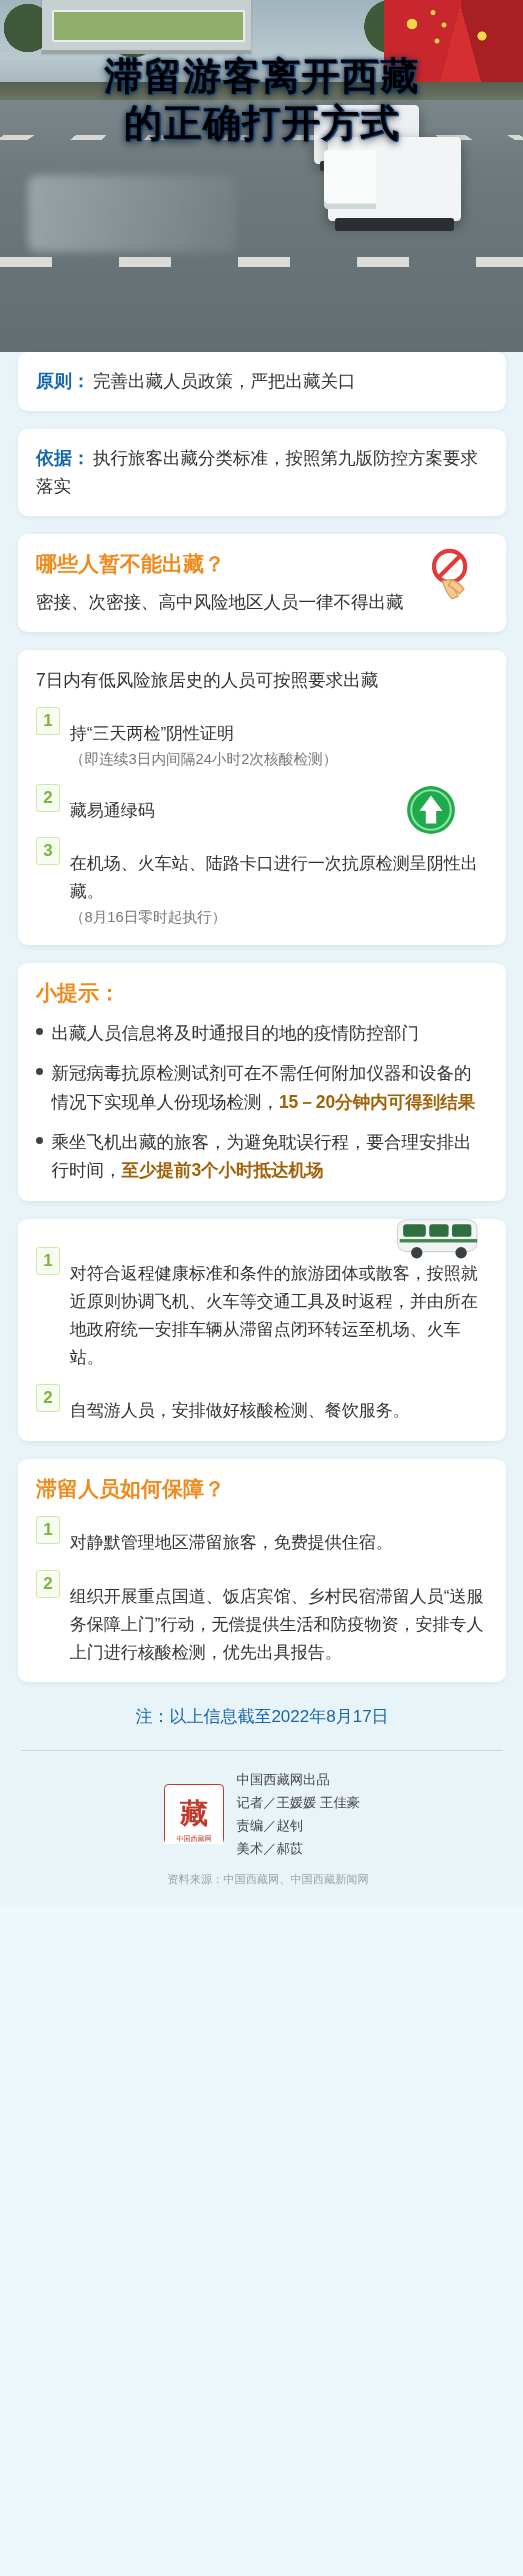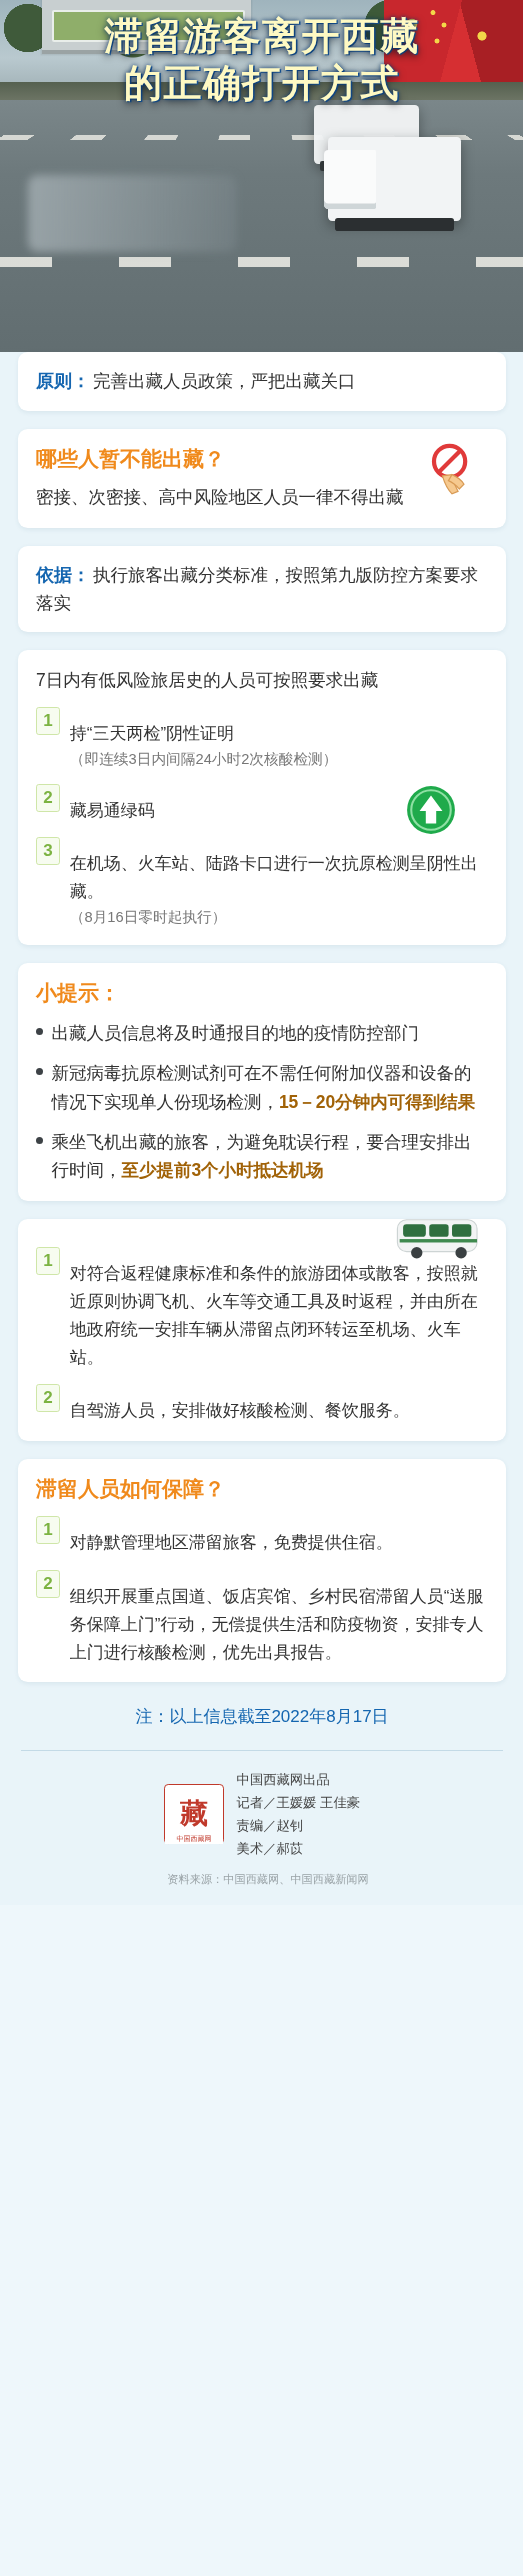--- a/index.html
+++ b/index.html
@@ -105,23 +105,24 @@
     position:absolute; left:28px; top:175px; width:209px; height:77px;
     background:linear-gradient(90deg, rgba(190,200,205,.55), rgba(140,152,158,.25));
     filter: blur(4.2px); border-radius:9.8px;
   }
 
   .hero-title-wrap{
     position:absolute; left:0; top:12.6px; width:524px; text-align:center;
     z-index:5;
   }
   .hero-title{
-    font-size:38px; font-weight:bold; color:#fef9c3; letter-spacing:1.4px;
+    font-size:38px; font-weight:bold; color:#000000; letter-spacing:1.4px;
     line-height:1.25;
     text-shadow: 0 0 4.2px rgba(10,60,120,.9), 0 2.8px 8.4px rgba(0,0,0,.65), 1.4px 1.4px 0 #1c5fa8;
+    margin-top: 40px;
   }
   .hero-title .l2 { display:block; }
 
   
   .content {
     position:relative;
     background:#e9f4f9;
     padding: 0 0 0 0;
   }
   .card {
@@ -242,36 +243,36 @@
 
 <div class="content">
 
   <div class="card first">
     <div>
       <span class="inline-label">原则：</span>
       <span class="inline-text">完善出藏人员政策，严把出藏关口</span>
     </div>
   </div>
 
+  <div class="card">
+    <div>
+      <span class="inline-label">依据：</span>
+      <span class="inline-text">执行旅客出藏分类标准，按照第九版防控方案要求落实</span>
+    </div>
+  </div>
+
   <div class="card card-with-icon">
     <div class="q-title">哪些人暂不能出藏？</div>
     <svg class="icon-noentry" viewBox="0 0 100 100">
       <circle cx="46" cy="34" r="26" fill="none" stroke="#e03a3a" stroke-width="7"></circle>
       <line x1="27" y1="53" x2="65" y2="15" stroke="#e03a3a" stroke-width="7"></line>
       <path d="M34 58 q6 20 16 30 l10 -4 q-8 -14 -10 -28 z" fill="#f6c98f" stroke="#d89a54" stroke-width="2"></path>
       <path d="M50 56 q14 6 20 16 l-8 8 q-8 -10 -18 -14 z" fill="#f6c98f" stroke="#d89a54" stroke-width="2"></path>
     </svg>
     <div class="body-text">密接、次密接、高中风险地区人员一律不得出藏</div>
-  </div>
-
-  <div class="card">
-    <div>
-      <span class="inline-label">依据：</span>
-      <span class="inline-text">执行旅客出藏分类标准，按照第九版防控方案要求落实</span>
-    </div>
   </div>
 
   <div class="card card-with-icon">
     <div class="body-text">7日内有低风险旅居史的人员可按照要求出藏</div>
 
     <div class="num-item">
       <div class="num-badge">1</div>
       <div class="num-body">
         <div class="body-text">持“三天两检”阴性证明</div>
         <div class="note-small">（即连续3日内间隔24小时2次核酸检测）</div>

